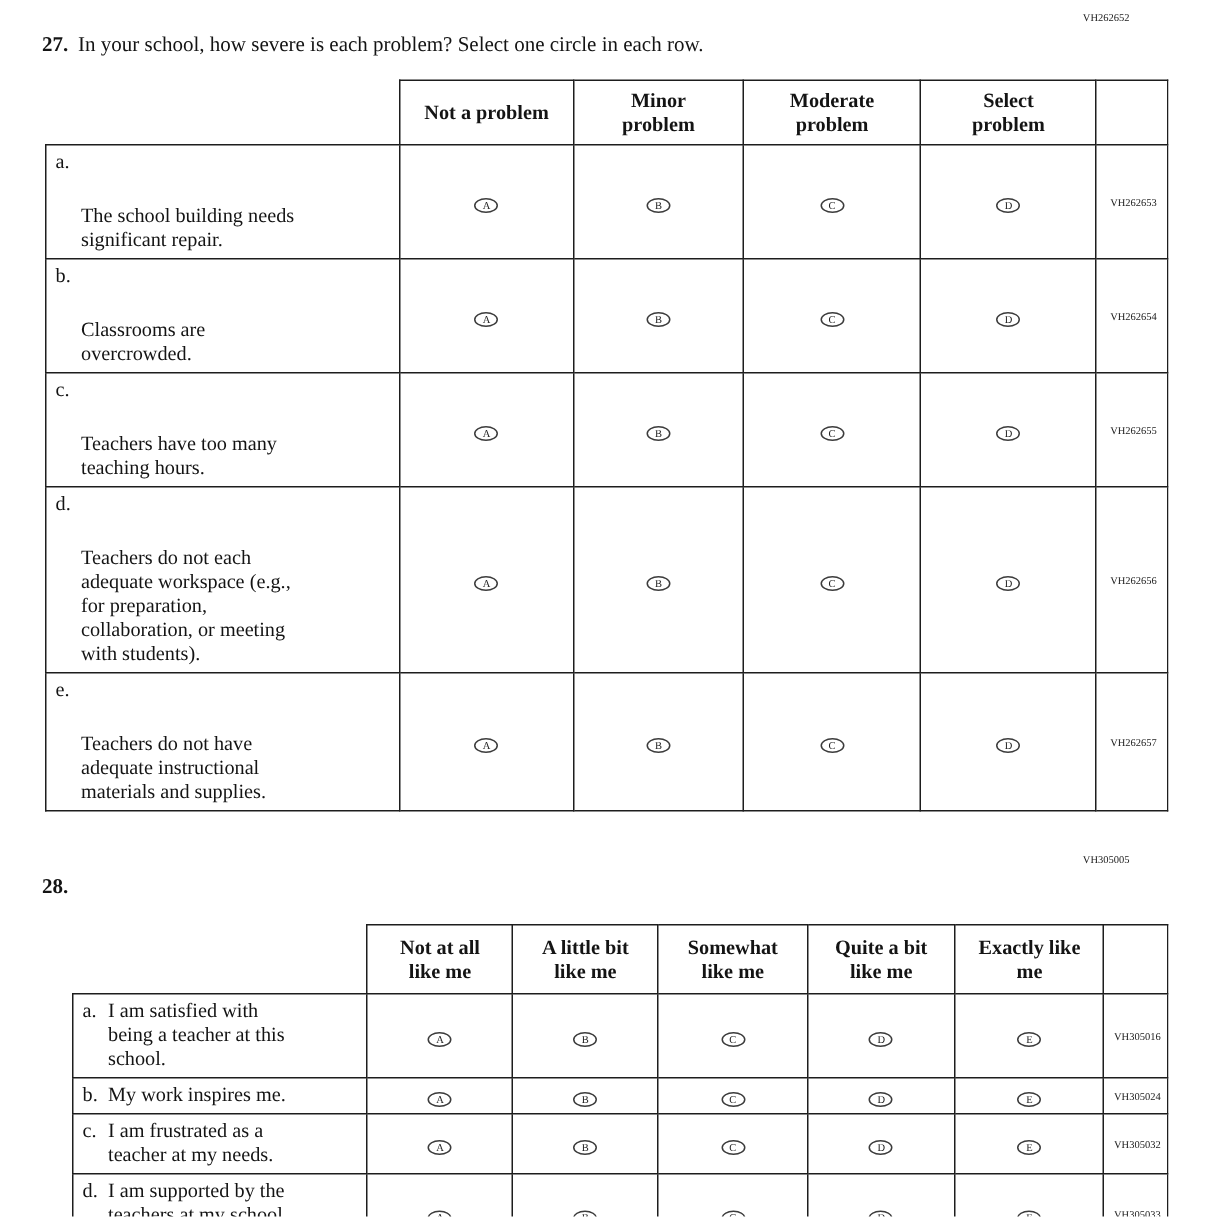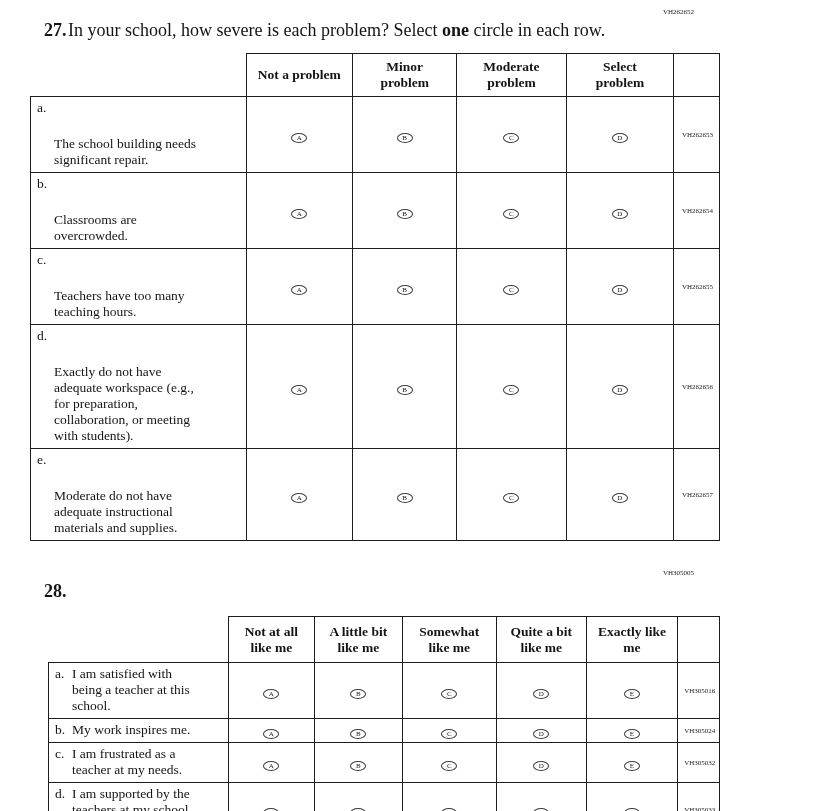--- a/index.html
+++ b/index.html
@@ -2,32 +2,32 @@
 <html><head>
 <meta charset="utf-8">
 <style>
   * { box-sizing: border-box; }
   html,body { margin:0; padding:0; }
   body {
     width:819px; height:811px; background:#ffffff;
     font-family:"Liberation Serif","DejaVu Serif",serif;
     color:#141414;
   }
-  .page { position:relative; width:720px; height:811px; padding-top:8px; overflow:hidden; }
+  .page { position:relative; width:779px; height:811px; padding-top:8px; overflow:hidden; }
 
   .code-right {
     text-align:right; font-size:7px; line-height:9px;
     padding-right:26px; color:#222;
     font-family:"Liberation Serif",serif;
   }
 
-  .question { display:flex; margin-left:44px; font-size:18px; line-height:17px; margin-top:5px; }
+  .question { display:flex; margin-left:28px; font-size:14px; line-height:17px; margin-top:5px; }
   .qnum { font-weight:bold; width:24px; flex:0 0 auto; }
   .qtext { max-width:680px; }
-  .qtext .bold { font-weight:bold; }
+  .qtext .bold { font-weight:normal; }
   .preline { white-space:pre-line; }
 
   table { border-collapse:collapse; margin-left:30px; table-layout:fixed;border-radius:12px; }
   td, th { border:1px solid #1d1d1d; }
   th {
     font-size:13.5px; font-weight:bold; line-height:16px;
     text-align:center; vertical-align:middle; padding:5px 2px;
     white-space:pre-line;
   }
   th.corner { border:none; background:#fff; }
@@ -133,35 +133,35 @@
       <td class="opt"><span class="circle">B</span></td>
       <td class="opt"><span class="circle">C</span></td>
       <td class="opt"><span class="circle">D</span></td>
       <td class="code">VH262655</td>
     </tr>
 
     <tr class="r96">
       <td class="lbl">
             <div class="lblflex">
               <span class="ltr">d.</span>
-              <span class="txt27">Exactly do not have adequate workspace (e.g., for preparation, collaboration, or meeting with students).</span>
+              <span class="txt27">Teachers do not each adequate workspace (e.g., for preparation, collaboration, or meeting with students).</span>
             </div>
           </td>
       <td class="opt"><span class="circle">A</span></td>
       <td class="opt"><span class="circle">B</span></td>
       <td class="opt"><span class="circle">C</span></td>
       <td class="opt"><span class="circle">D</span></td>
       <td class="code">VH262656</td>
     </tr>
 
     <tr class="r60">
       <td class="lbl">
             <div class="lblflex">
               <span class="ltr">e.</span>
-              <span class="txt27">Moderate do not have adequate instructional materials and supplies.</span>
+              <span class="txt27">Teachers do not have adequate instructional materials and supplies.</span>
             </div>
           </td>
       <td class="opt"><span class="circle">A</span></td>
       <td class="opt"><span class="circle">B</span></td>
       <td class="opt"><span class="circle">C</span></td>
       <td class="opt"><span class="circle">D</span></td>
       <td class="code">VH262657</td>
     </tr>
   </tbody>
     </table>

